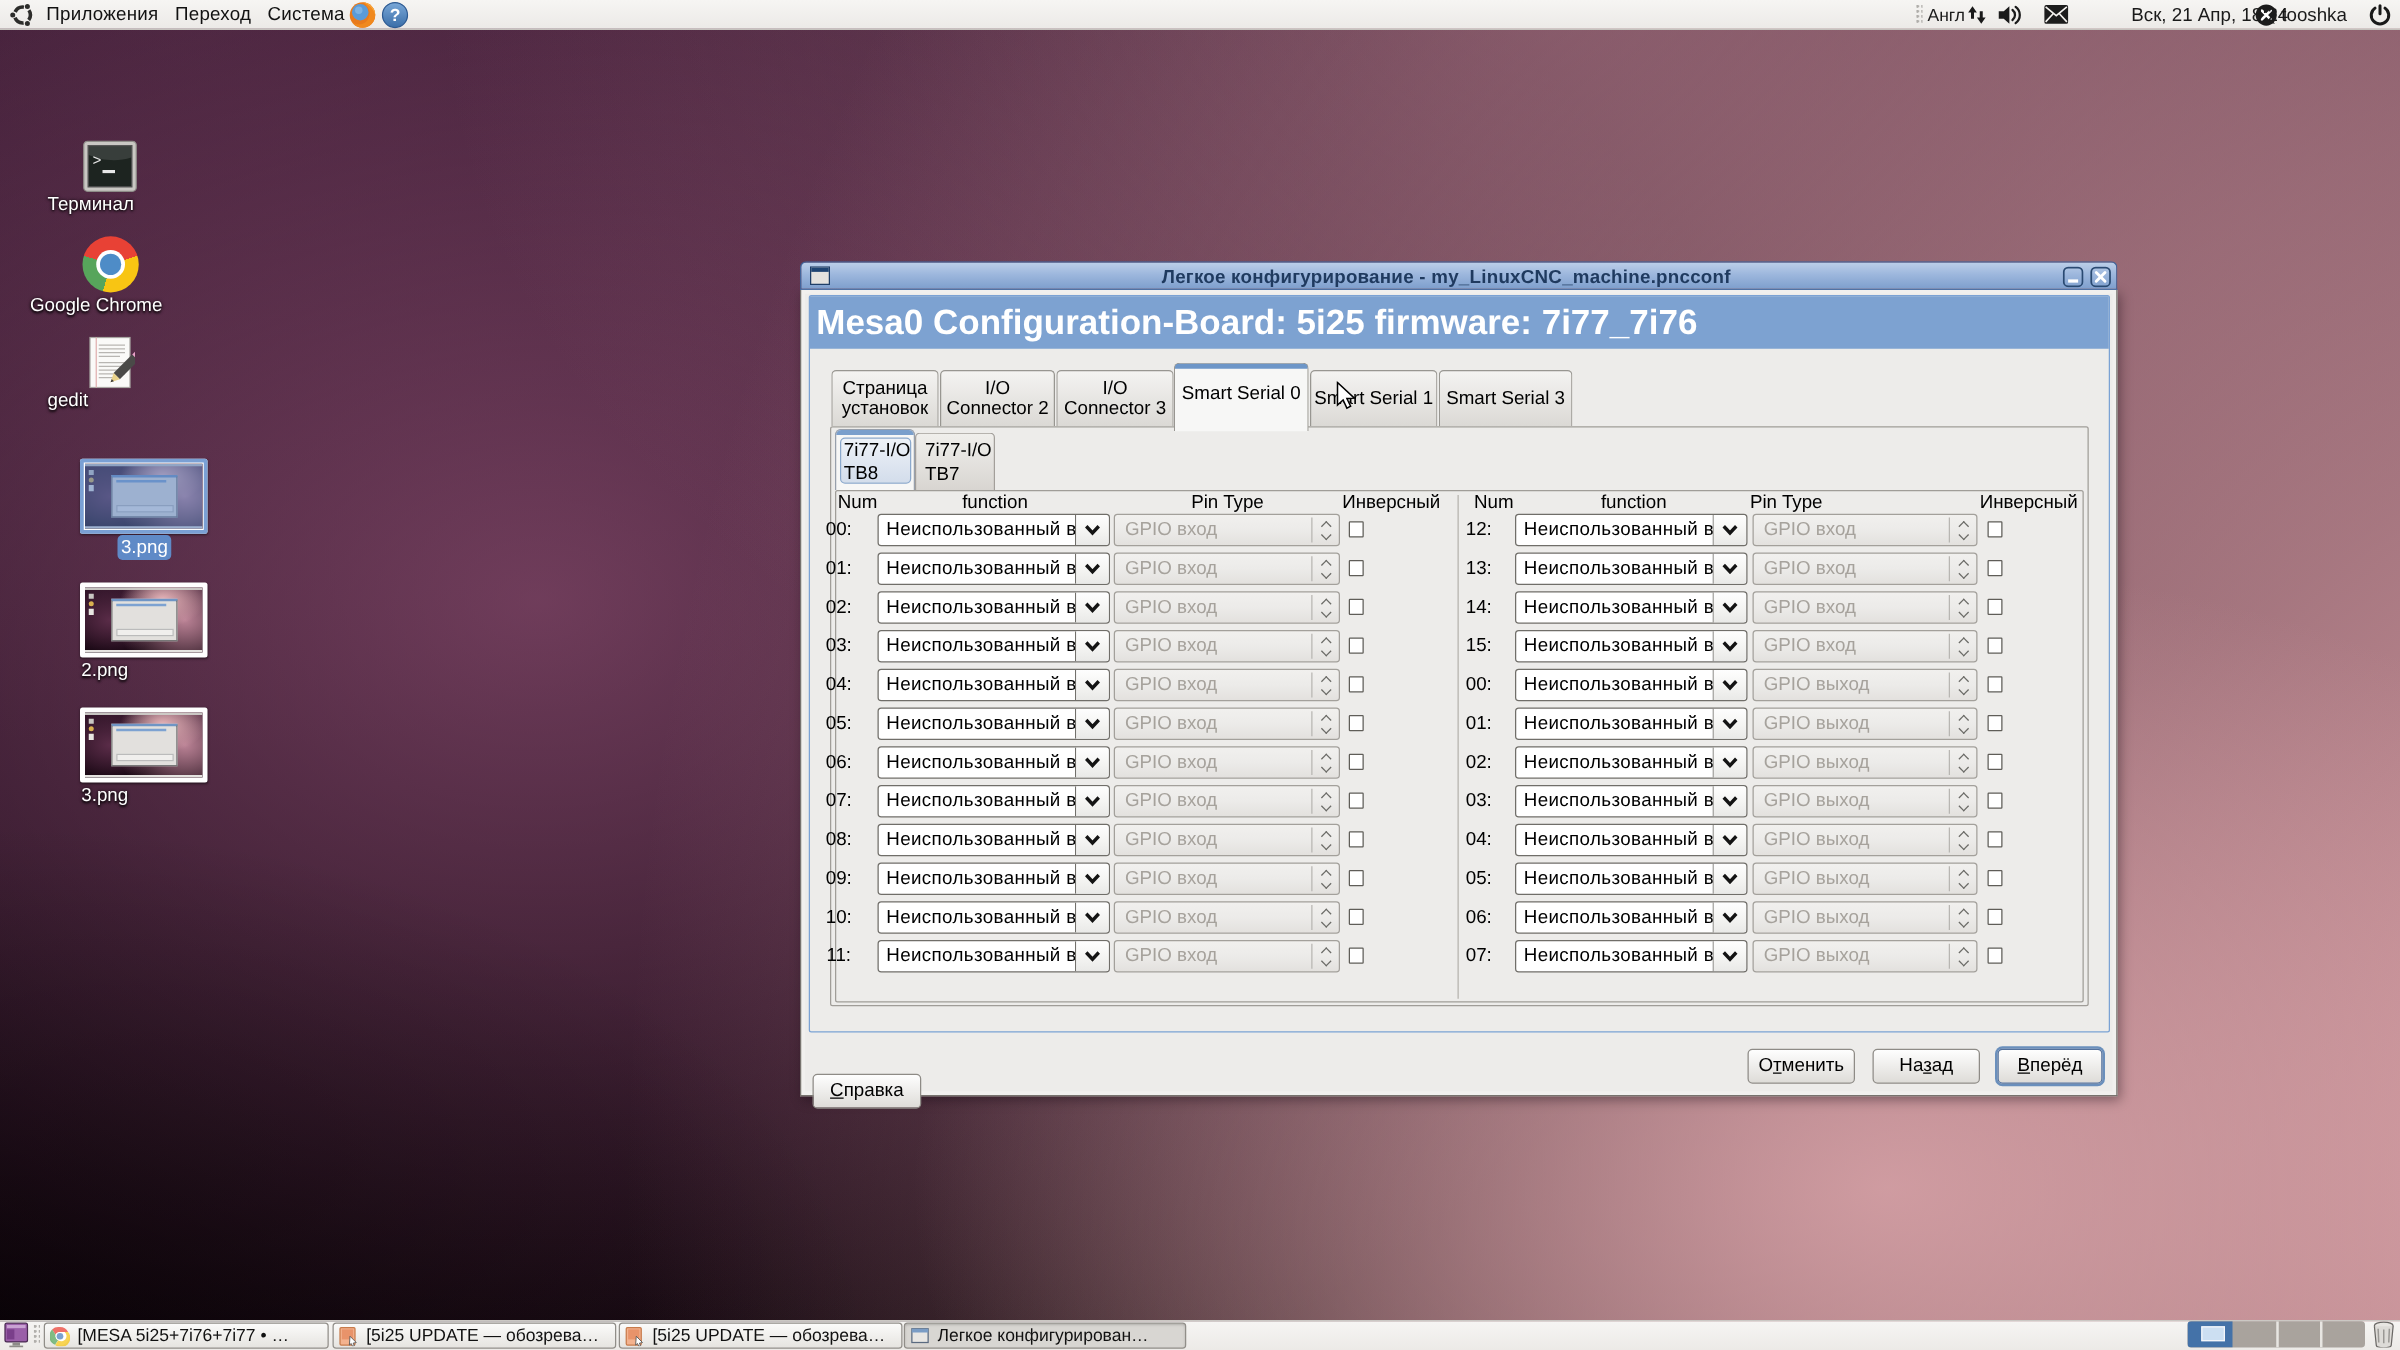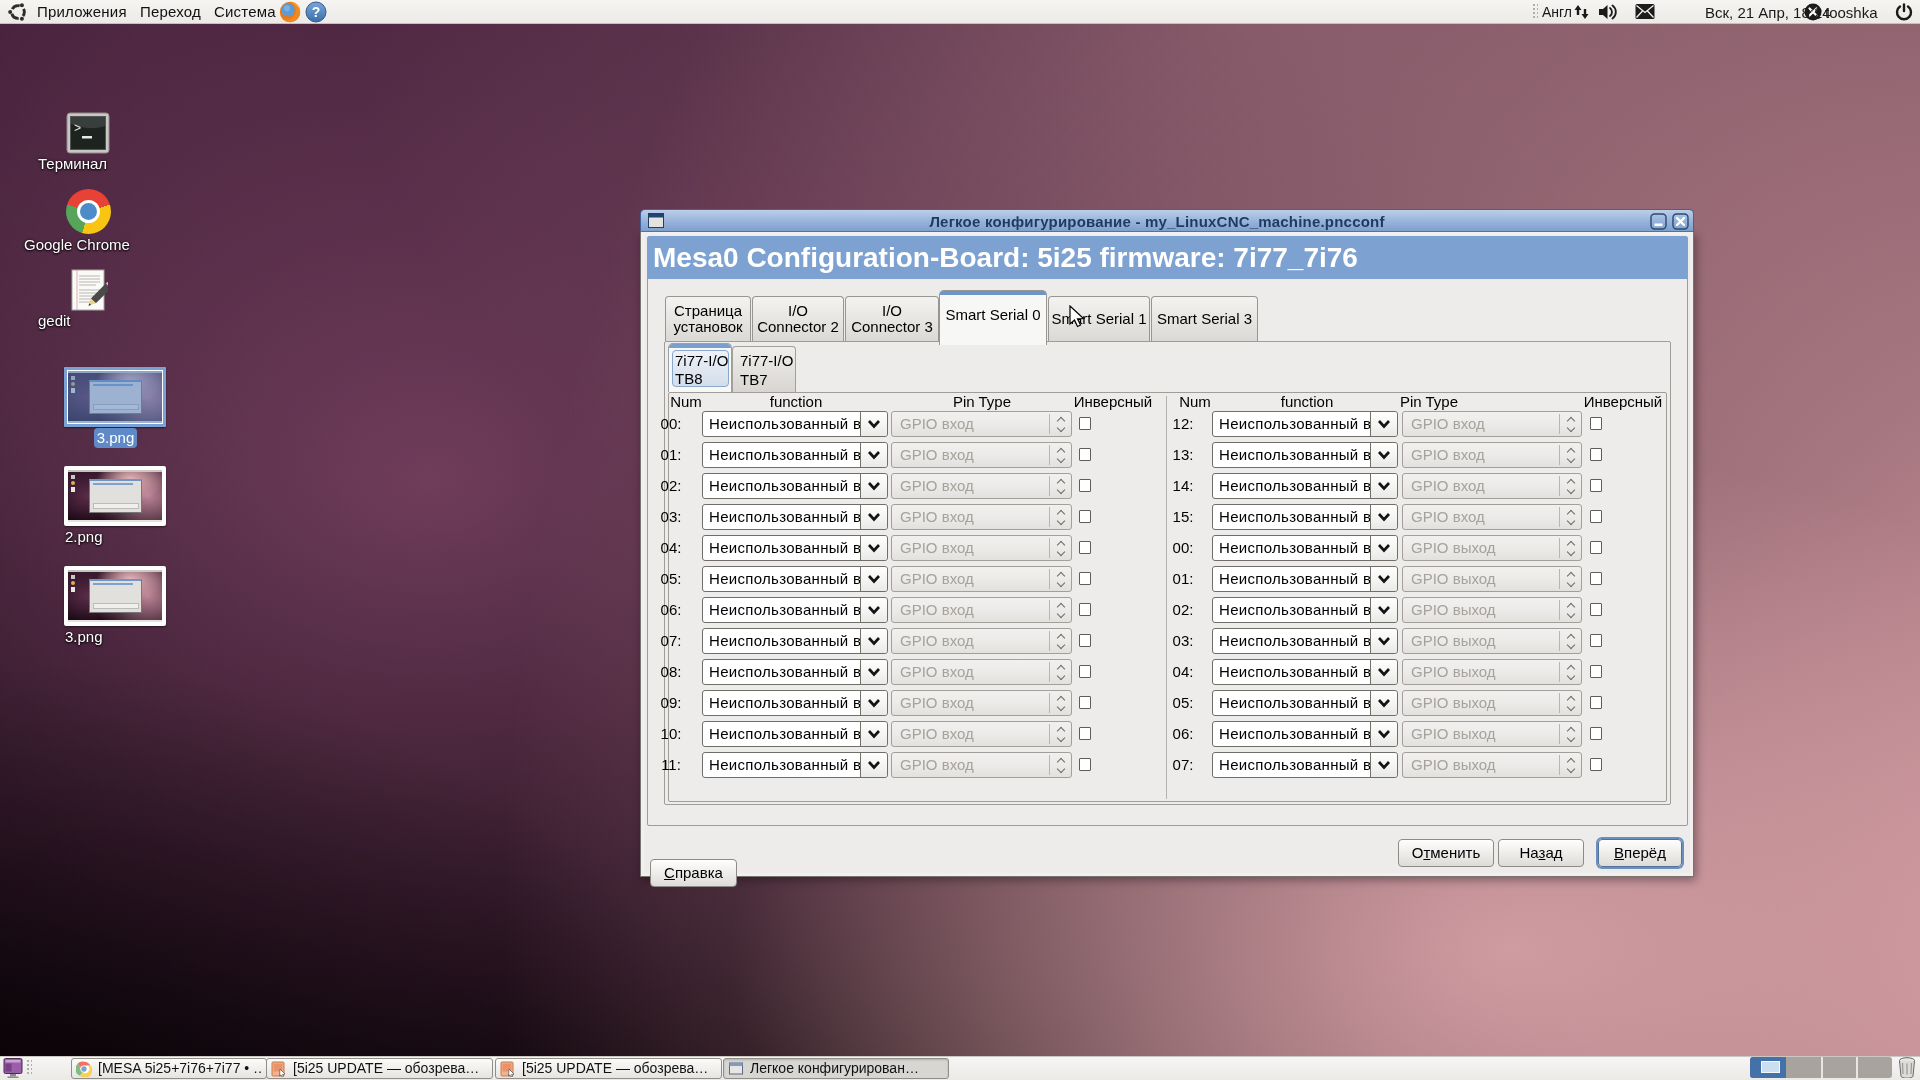--- a/index.html
+++ b/index.html
@@ -529,21 +529,21 @@
 <div class="pintype" style="left:1402px; top:752px; width:180px;">
     <span class="txt">GPIO выход</span>
     <span class="sep"></span>
     <span class="up"></span>
     <span class="dn"></span>
   </div>
 <div class="chk" style="left:1590px; top:758px;"></div>
 
 <div style="position:absolute; left:647px; top:236px; width:1041px; height:590px; border:1px solid #7ba2d4; border-radius:2px;"></div>
 <div class="gbtn" style="left:650px; top:859px; width:87px;"><u>С</u>правка</div>
-<div class="gbtn" style="left:1398px; top:839px; width:96px;">О<u>т</u>менить</div>
+<div class="gbtn" style="left:1398px; top:839px; width:86px;">О<u>т</u>менить</div>
 <div class="gbtn" style="left:1498px; top:839px; width:86px;">На<u>з</u>ад</div>
 <div class="gbtn" style="left:1598px; top:839px; width:84px; box-shadow:0 0 0 2px #6a8fbc; border-color:#54719c;"><u>В</u>перёд</div>
 
 <div id="toppanel"></div>
 <div class="pmenu" style="left:37px;">Приложения</div>
 <div class="pmenu" style="left:140px;">Переход</div>
 <div class="pmenu" style="left:214px;">Система</div>
 
 <svg style="position:absolute;left:8px;top:2px;" width="20" height="20" viewBox="0 0 22 22">
   <g fill="#2d2d2b">
@@ -707,21 +707,21 @@
   <div style="position:absolute;left:11px;top:4px;width:19px;height:12px;background:#ccdff2;border:1.5px solid #f4f6fa;"></div>
   <div style="position:absolute;left:71px;top:0;width:1.5px;height:21px;background:#e8e6e2;"></div>
   <div style="position:absolute;left:106px;top:0;width:1.5px;height:21px;background:#e8e6e2;"></div>
 </div>
 
 <svg style="position:absolute;left:1898px;top:1057px;" width="18" height="21" viewBox="0 0 18 21">
   <ellipse cx="9" cy="3.5" rx="7.5" ry="2.8" fill="#e8e6e2" stroke="#6a6865"></ellipse>
   <path d="M1.5 4 L3 19 A6 2.2 0 0 0 15 19 L16.5 4" fill="#dddbd7" stroke="#6a6865"></path>
   <path d="M4.5 6 L5 17 M9 6.5 L9 17.5 M13.5 6 L13 17" stroke="#9a9894" stroke-width="1.2" fill="none"></path>
 </svg>
-<div class="tbtn" style="left:35px; width:196px;margin-left:36px;">
+<div class="tbtn" style="left:35px; width:228px;">
     <svg class="ic" viewBox="0 0 48 48">
       <circle cx="24" cy="24" r="22" fill="#fff"></circle>
       <path d="M24 2 A22 22 0 0 1 43.4 13.5 L24 13.5 C18 13.5 14.5 16.5 13.2 20 L5 7.5 A22 22 0 0 1 24 2 Z" fill="#ea4235" opacity="0.75"></path>
       <path d="M5.2 8 A22 22 0 0 0 12.3 44.6 L19.8 33.2 A11 11 0 0 1 13.3 20.3 Z" fill="#57a55b" opacity="0.75"></path>
       <path d="M12.5 44.8 A22 22 0 0 0 43.5 13.8 L34.9 13.8 A11 11 0 0 1 19.9 33.3 Z" fill="#f5c519" opacity="0.75"></path>
       <circle cx="24" cy="24" r="10" fill="#fff"></circle>
       <circle cx="24" cy="24" r="8" fill="#7aa2cf"></circle>
     </svg>
     <span class="tx">[MESA 5i25+7i76+7i77 • …</span>
   </div>

